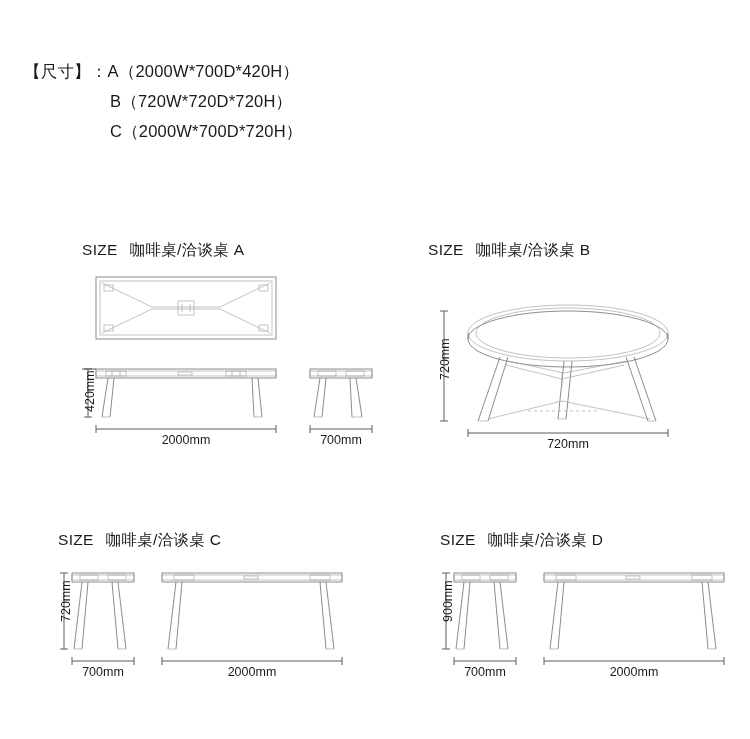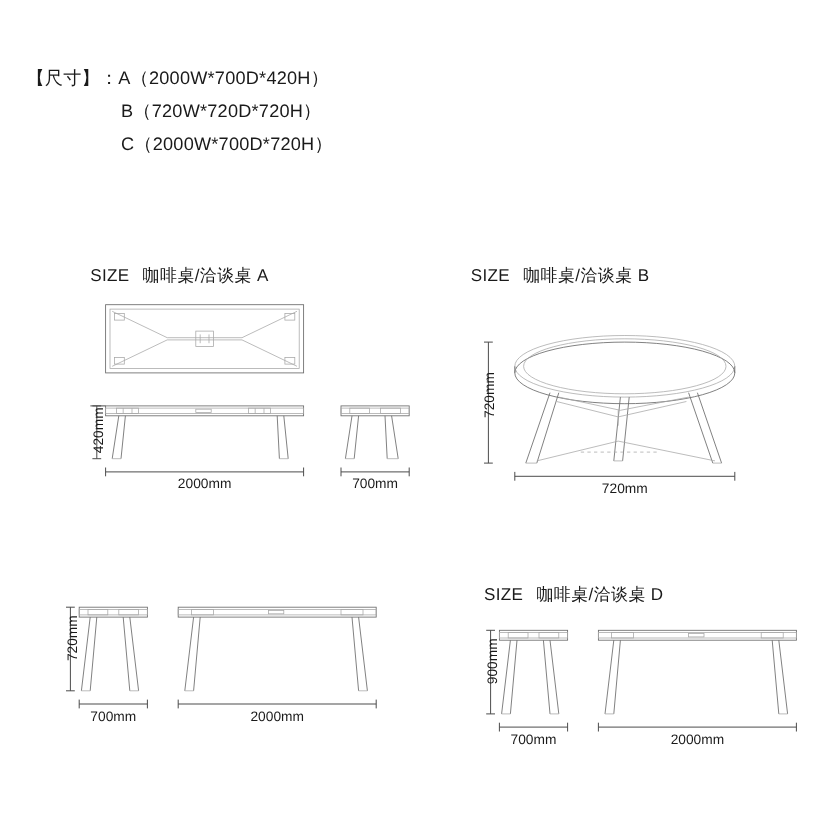--- a/index.html
+++ b/index.html
@@ -195,20 +195,23 @@
         <path class="dim" d="M40 172 L240 172"></path>
         <path class="dim" d="M40 168 L40 176 M240 168 L240 176"></path>
       </g>
     </svg>
     <div class="vlabel" style="left:-13px; top:82px; width:60px;">720mm</div>
     <div class="hlabel" style="left:100px; top:176px; width:80px;">720mm</div>
   </div>
 </div>
 
 <div class="panel" style="left:58px; top:530px; width:330px; height:170px;">
+  <div class="panel-title">
+    <span>SIZE</span><span class="title-gap"></span><span>咖啡桌/洽谈桌 C</span>
+  </div>
   <div class="panel-body">
     <svg width="330" height="140" viewBox="0 0 330 140">
 
       <g>
         <rect class="ln" x="14" y="22" width="62" height="9" fill="#ffffff"></rect>
         <rect class="ln-lite" x="14" y="24" width="62" height="5" fill="#ffffff"></rect>
         <rect class="ln-lite" x="22" y="24" width="18" height="5" fill="#ececec"></rect>
         <rect class="ln-lite" x="50" y="24" width="18" height="5" fill="#ececec"></rect>
         <path class="ln" d="M24 31 L16 98 M30 31 L24 98 M60 31 L68 98 M54 31 L60 98"></path>
         <path class="ln-lite" d="M16 98 L24 98 M60 98 L68 98"></path>

